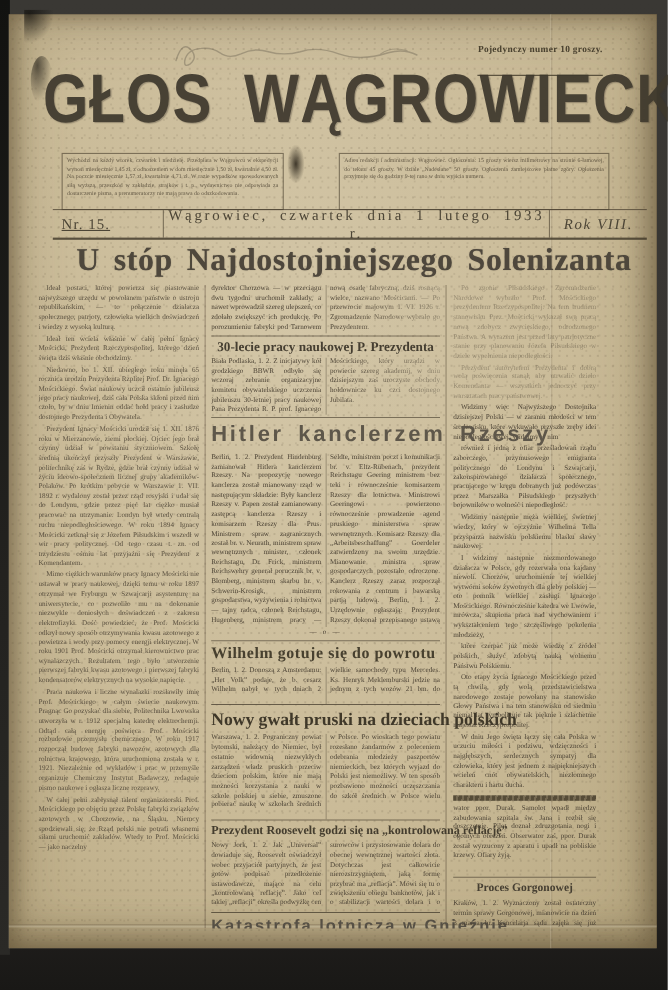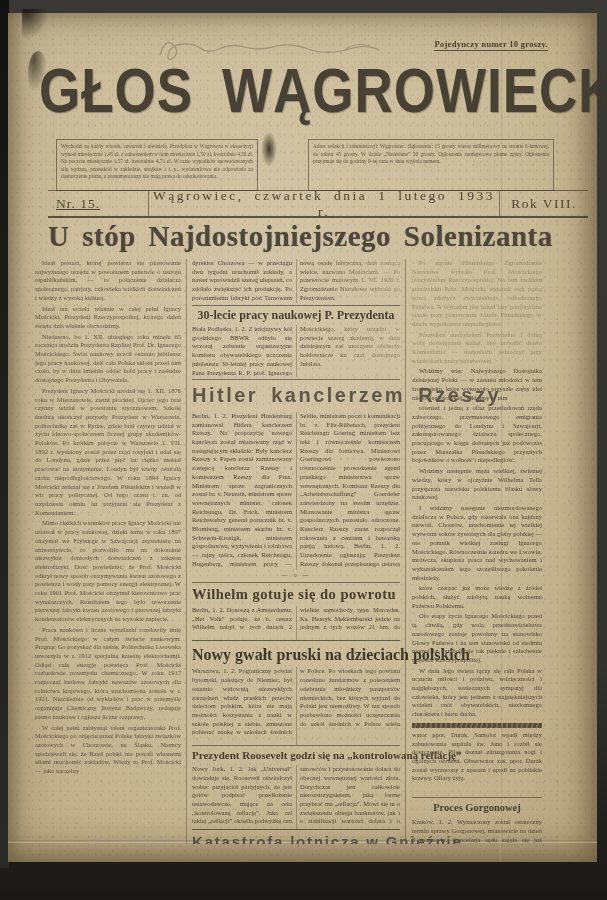--- a/index.html
+++ b/index.html
@@ -25,43 +25,43 @@
   .crease-h{position:absolute;left:0;top:827px;width:100%;height:3px;pointer-events:none;
     background:linear-gradient(180deg,rgba(96,80,55,.35),rgba(255,250,230,.3));}
   .blot-a{position:absolute;left:253px;top:118px;width:16px;height:36px;border-radius:50%;
     background:radial-gradient(ellipse at center,rgba(38,32,22,.85),rgba(38,32,22,0) 70%);}
   .blot-b{position:absolute;left:20px;top:38px;width:20px;height:44px;border-radius:50%;opacity:.7;
     background:radial-gradient(ellipse at 30% 20%,rgba(24,21,15,.9),rgba(24,21,15,0) 65%);}
   .corner-mark{position:absolute;left:14px;top:-4px;width:30px;height:34px;opacity:.8;
     background:radial-gradient(ellipse at 15% 10%,rgba(18,16,12,.9),rgba(18,16,12,0) 62%);}
 
   .price{position:absolute;top:26px;right:49px;font-weight:bold;font-size:8.5px;color:#49412f;
-    letter-spacing:.3px;border-bottom:1px solid rgba(73,65,47,.85);padding-bottom:1px;}
+    letter-spacing:.3px;border-bottom:1px solid rgba(73,65,47,.85);padding-bottom:19px;}
   .scrawl{position:absolute;left:138px;top:12px;opacity:.75;}
 
   .masthead{position:absolute;left:31px;top:41px;white-space:nowrap;
     font-family:"Liberation Sans",sans-serif;font-weight:bold;font-size:53px;
     letter-spacing:1px;word-spacing:13px;color:#3e382d;opacity:.93;
     transform:scale(1,1.18);transform-origin:left top;
     text-shadow:1px 1px 1px rgba(62,56,45,.4);}
 
   .imprint{position:absolute;border:1px solid rgba(70,60,44,.6);overflow:hidden;
     font-size:5.3px;line-height:1.42;color:rgba(72,62,46,.82);padding:3px 4px;text-align:justify;}
   .imprint-left{left:48px;top:126px;width:192px;height:44px;}
   .imprint-right{left:300px;top:126px;width:236px;height:44px;}
 
   .dateline{position:absolute;left:40px;top:177px;width:540px;height:25px;display:flex;align-items:center;
     border-top:1px solid rgba(70,60,44,.7);border-bottom:2px solid rgba(58,50,37,.78);
     font-size:13.5px;color:#4c4536;}
   .dl-issue{width:92px;padding-left:8px;letter-spacing:1px;text-decoration:underline;}
   .dl-sep{width:1px;align-self:stretch;background:rgba(70,60,44,.6);}
   .dl-date{flex:1;text-align:center;letter-spacing:2.5px;word-spacing:5px;}
-  .dl-year{width:88px;text-align:center;letter-spacing:1.5px;}
-
-  .lead-hl{position:absolute;left:40px;top:207px;width:540px;text-align:left;
+  .dl-year{width:88px;text-align:center;letter-spacing:1.5px;font-style:italic;}
+
+  .lead-hl{position:absolute;left:26px;top:207px;width:540px;text-align:right;
     font-weight:bold;font-size:29px;letter-spacing:.5px;word-spacing:5px;color:#4e473c;
     text-shadow:0 0 1px rgba(78,71,60,.6);filter:blur(.2px);white-space:nowrap;}
 
   .body-cols{position:absolute;left:27px;top:246px;width:507px;height:585px;display:flex;
     overflow:hidden;font-size:6.5px;line-height:1.34;color:#4c4335;text-align:justify;}
   .c1{width:146px;padding-right:5px;border-right:1px solid rgba(70,60,44,.45);opacity:.88;}
   .c2{width:208px;padding:0 5px;border-right:1px solid rgba(70,60,44,.45);}
   .c3{flex:1;padding-left:6px;}
   .para{margin:0 0 2px;text-indent:7px;}
   .two{column-count:2;column-gap:8px;column-rule:1px solid rgba(70,60,44,.35);overflow:hidden;}

